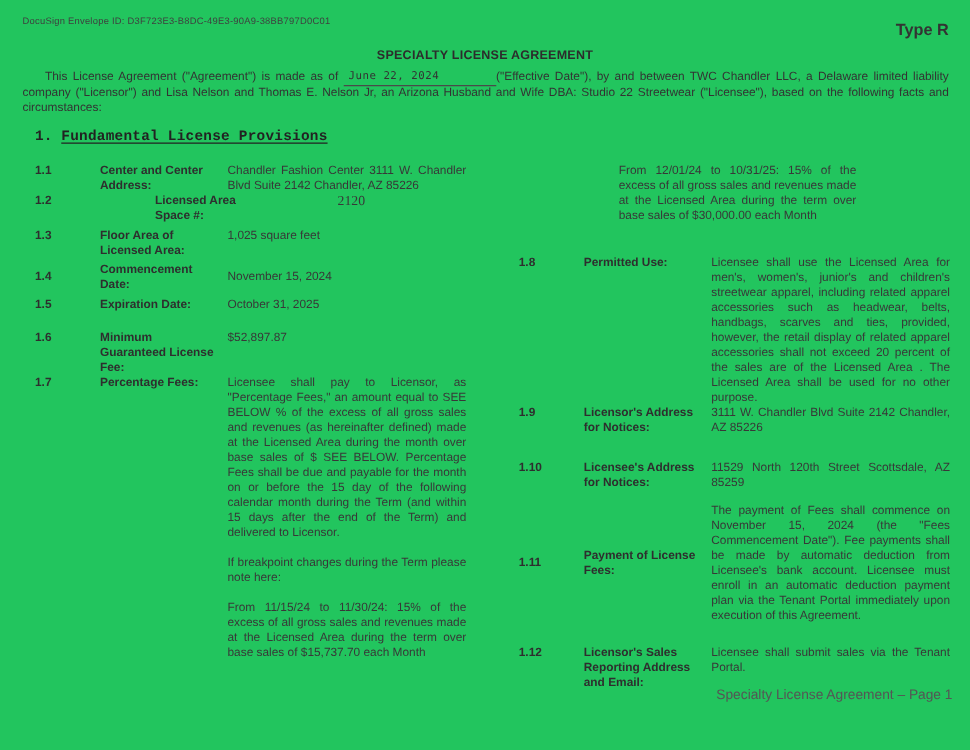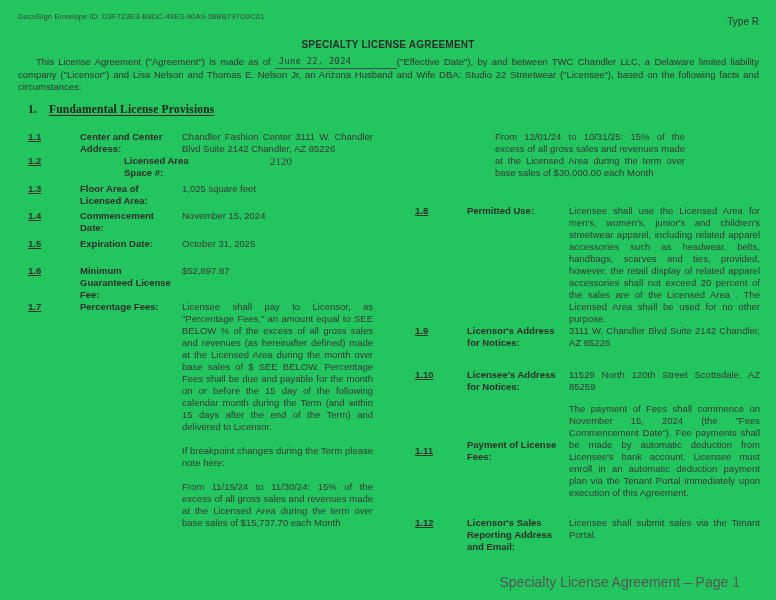--- a/index.html
+++ b/index.html
@@ -19,22 +19,23 @@
     left: 18px;
     font-size: 7.5px;
     letter-spacing: 0.2px;
     color: #3f3f3f;
   }
 
   .type-label {
     position: absolute;
     top: 16px;
     right: 17px;
-    font-size: 10px;
+    font-size: 13px;
     color: #333;
+    font-weight: bold;
   }
 
   .doc-title {
     position: absolute;
     top: 39px;
     left: 0;
     width: 100%;
     margin: 0;
     text-align: center;
     font-size: 10px;
@@ -68,21 +69,21 @@
     letter-spacing: 0.4px;
     position: relative;
     top: -1.5px;
     white-space: nowrap;
   }
 
   .section-heading {
     position: absolute;
     top: 103px;
     left: 28px;
-    font-family: Liberation Serif, serif;
+    font-family: Liberation Mono, monospace;
     font-size: 11.5px;
     font-weight: 700;
     color: #222;
   }
   .sec-num { display: inline-block; width: 21px; }
   .sec-title {
     text-decoration: underline;
     text-decoration-thickness: 1.4px;
     text-underline-offset: 2px;
     letter-spacing: 0.2px;
@@ -100,21 +101,20 @@
   }
   .col-left  { width: 345px; margin-right: 42px; flex: 0 0 345px; }
   .col-right { width: 345px; flex: 0 0 345px; }
 
   .prov-row { display: flex; align-items: flex-start; }
   .prov-num {
     flex: 0 0 52px;
     width: 52px;
     font-weight: 700;
     color: #2e2e2e;
-    text-decoration: underline;
   }
   .prov-label {
     flex: 0 0 102px;
     width: 102px;
     padding-right: 8px;
     box-sizing: border-box;
     font-weight: 700;
     color: #2e2e2e;
   }
   .prov-value { flex: 1; text-align: justify; color: #383838; }
@@ -124,45 +124,44 @@
     font-family: "Liberation Serif", serif;
     font-size: 11px;
     line-height: 12px;
     text-align: left;
   }
 
   
   .row-1-1  { margin-bottom: 0; }
   .row-1-2  { margin-bottom: 4px; gap: 44px; }
   .row-1-3  { margin-bottom: 3px; }
-  .row-1-4  { margin-bottom: 4px; }
+  .row-1-4  { margin-bottom: 4px; align-items: center; }
   .row-1-5  { margin-bottom: 15px; }
   .row-1-6  { margin-bottom: 0; }
   .row-1-7  { margin-bottom: 0; }
 
   .continuation {
     margin-left: 80px;
     width: 190px;
     text-align: justify;
     color: #383838;
     margin-bottom: 26px;
   }
   .row-1-8  { margin-bottom: 0; }
   .row-1-9  { margin-bottom: 20px; }
   .row-1-10 { margin-bottom: 10px; }
   .row-1-11 { margin-bottom: 18px; align-items: center; }
   .row-1-12 { margin-bottom: 0; }
 
   .page-footer {
     position: absolute;
     top: 550px;
-    right: 36px;
-    font-size: 14px;
+    right: 14px;
+    font-size: 11px;
     color: #555555;
-    margin-top: 24px;
   }
 </style>
 </head>
 <body>
 
 <div class="page">
 
   <div class="envelope-id">DocuSign Envelope ID: D3F723E3-B8DC-49E3-90A9-38BB797D0C01</div>
   <div class="type-label">Type R</div>
 

